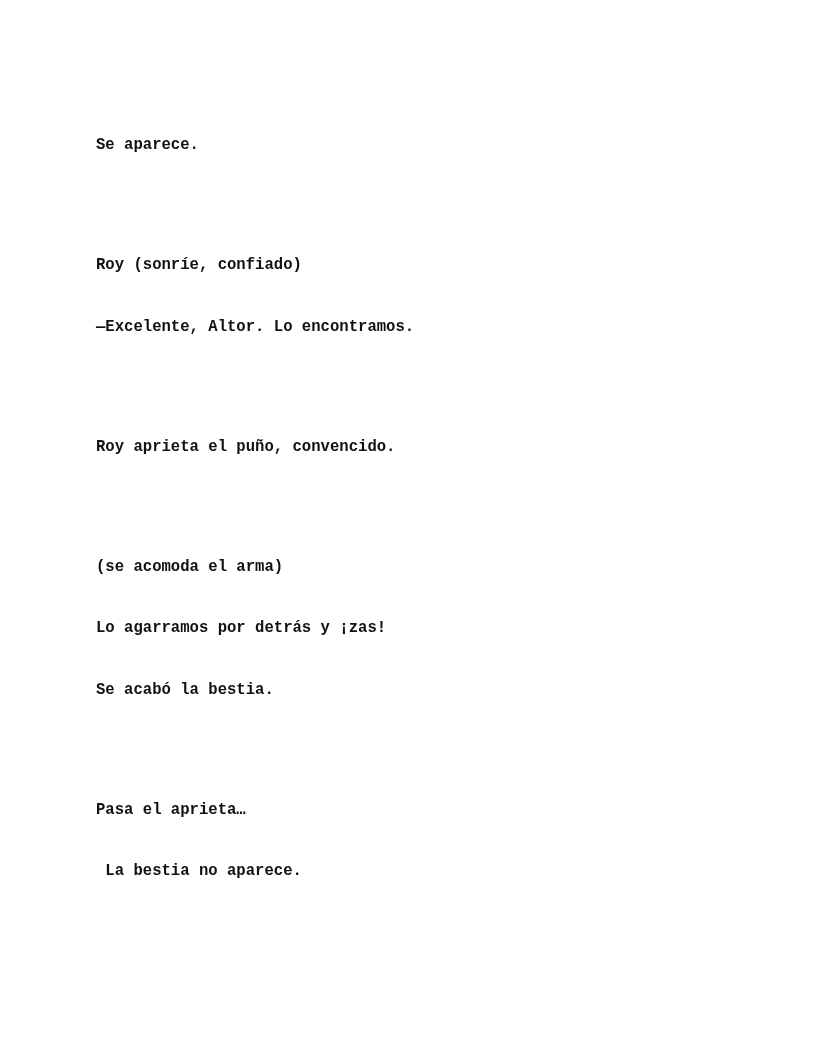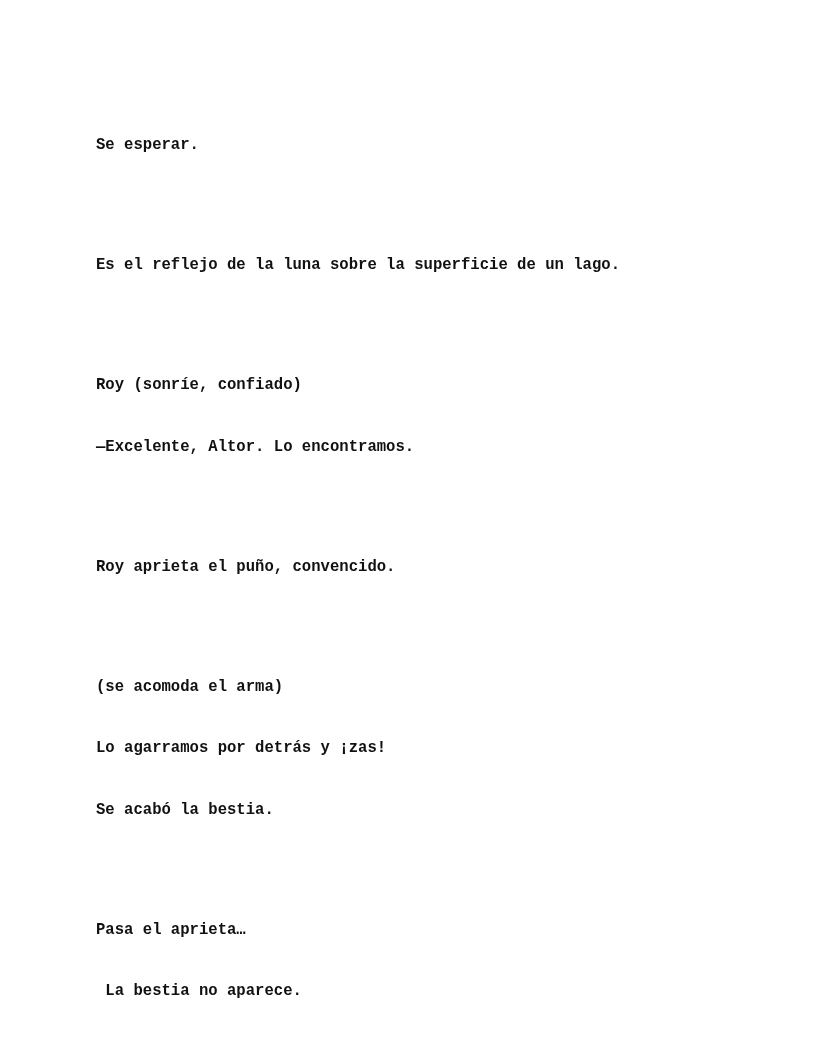--- a/index.html
+++ b/index.html
@@ -19,26 +19,23 @@
   .action .line { text-align: left; }
   .dialogue .line { text-align: left; }
 </style>
 </head>
 <body>
 
 <div class="page">
   <div class="content">
 
     <div class="block action">
-      <span class="line">Se esperar.</span>
+      <span class="line">Se aparece.</span>
     </div>
 
-    <div class="block action">
-      <span class="line">Es el reflejo de la luna sobre la superficie de un lago.</span>
-    </div>
 
     <div class="block dialogue center">
       <span class="line">Roy (sonríe, confiado)</span>
       <span class="line">—Excelente, Altor. Lo encontramos.</span>
     </div>
 
     <div class="block action">
       <span class="line">Roy aprieta el puño, convencido.</span>
     </div>
 

